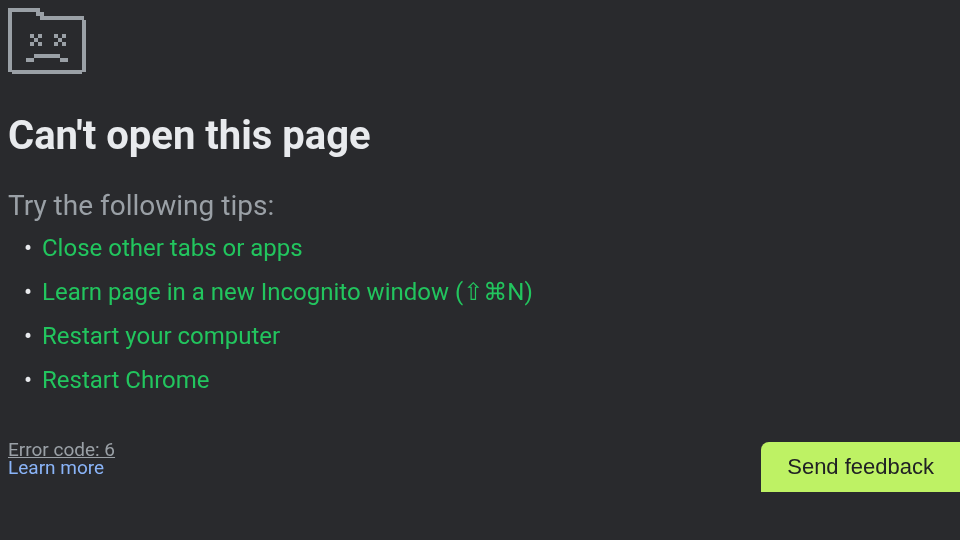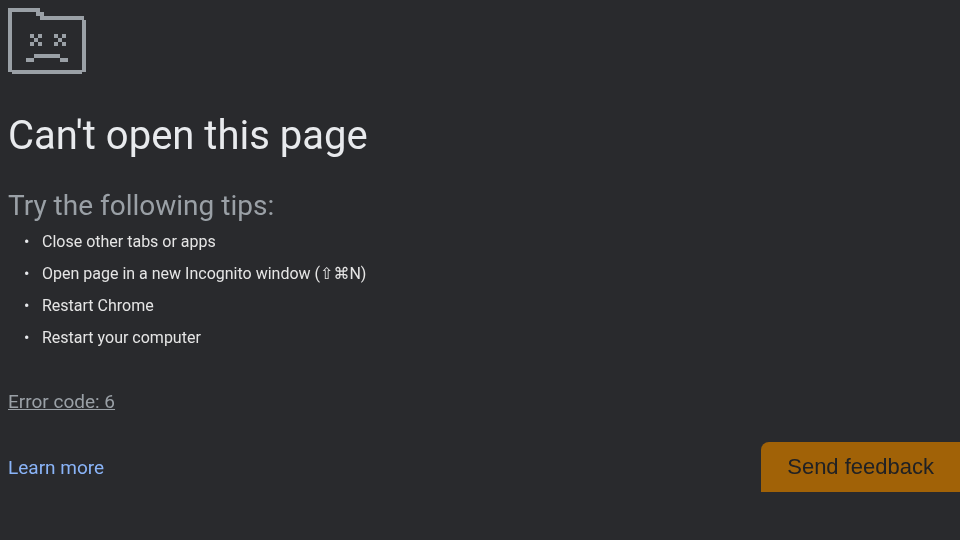--- a/index.html
+++ b/index.html
@@ -22,37 +22,37 @@
     .sad-folder-icon {
       width: 78px;
       height: 66px;
       margin-bottom: 38px;
     }
     .sad-folder-icon svg {
       display: block;
     }
     .heading {
       font-size: 40px;
-      font-weight: 400;
+      font-weight: 700;
       color: #e8eaed;
       margin-bottom: 30px;
       letter-spacing: 0;
     }
     .tips-intro {
       font-size: 28px;
       color: #9aa0a6;
       margin-bottom: 6px;
     }
     .tips-list {
       list-style: none;
       padding-left: 16px;
     }
     .tips-list li {
-      font-size: 16px;
-      color: #e5e5e5;
+      font-size: 24px;
+      color: #22c55e;
       line-height: 1.5;
       position: relative;
       padding-left: 18px;
       margin-top: 8px;
     }
     .tips-list li::before {
       content: "•";
       position: absolute;
       left: 0;
       color: #e8eaed;
@@ -72,21 +72,21 @@
       justify-content: space-between;
       align-items: center;
     }
     .learn-more {
       font-size: 19px;
       color: #8ab4f8;
       text-decoration: none;
       cursor: pointer;
     }
     .send-feedback {
-      background: #a16207;
+      background: #bef264;
       color: #202124;
       font-size: 22px;
       font-weight: 400;
       border: none;
       padding: 12px 26px 12px 26px;
       border-radius: 8px 0 0 0;
       cursor: pointer;
       margin-right: 0;
     }
   </style>
@@ -173,23 +173,23 @@
       </g>
     </svg>
   </div>
 
   <h1 class="heading">Can't open this page</h1>
 
   <div class="tips-intro">Try the following tips:</div>
 
   <ul class="tips-list">
     <li>Close other tabs or apps</li>
-    <li>Open page in a new Incognito window (⇧⌘N)</li>
+    <li>Learn page in a new Incognito window (⇧⌘N)</li>
+    <li>Restart your computer</li>
     <li>Restart Chrome</li>
-    <li>Restart your computer</li>
   </ul>
 
   <div class="error-code">Error code: 6</div>
 </div>
 
 <div class="bottom-row">
   <a class="learn-more">Learn more</a>
   <button class="send-feedback">Send feedback</button>
 </div>
 

